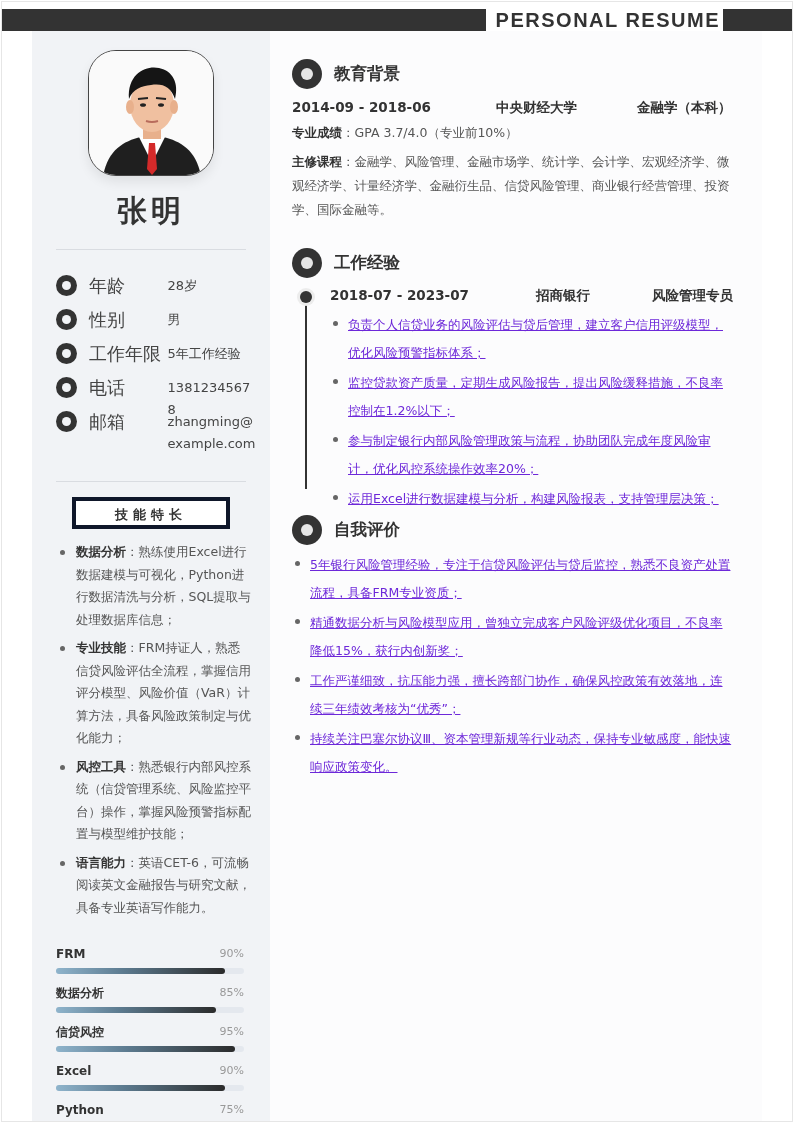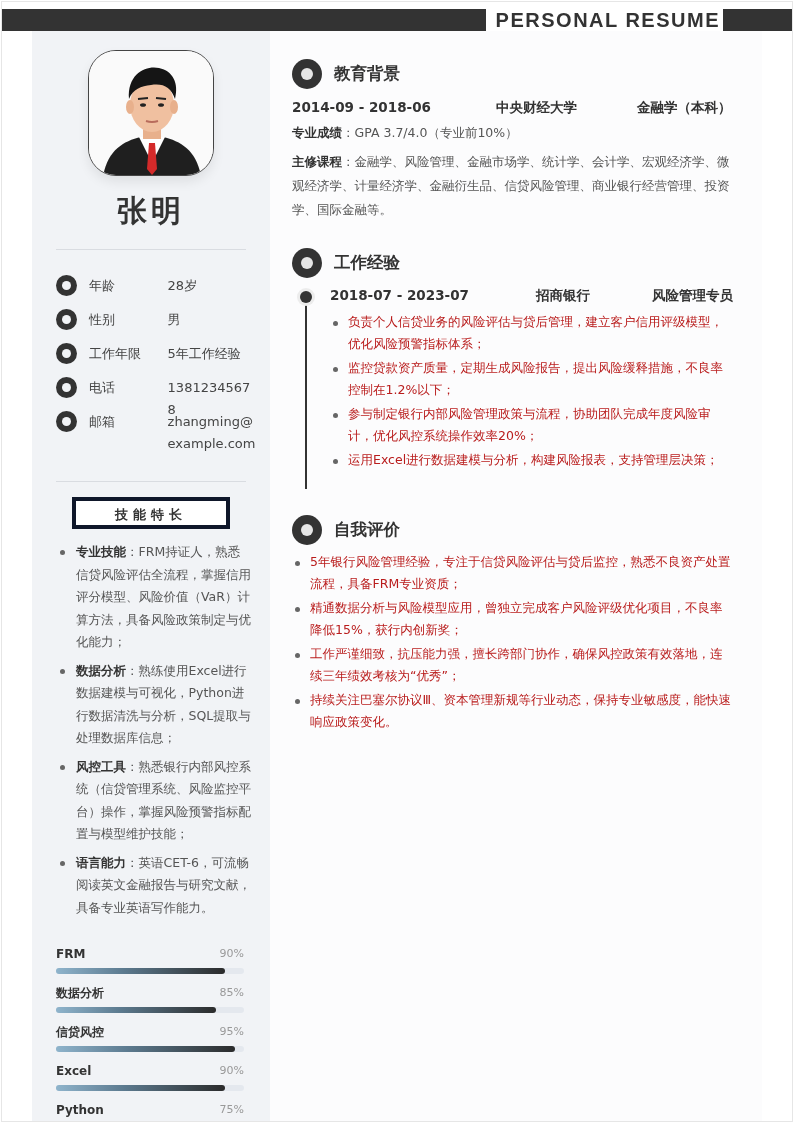--- a/index.html
+++ b/index.html
@@ -17,21 +17,21 @@
     .sidebar { position: absolute; left: 30px; top: 29px; width: 238px; height: 1093px; background: #f1f3f6; }
     .avatar-wrap { position: absolute; left: 56px; top: 19px; width: 126px; height: 126px; border-radius: 28px; border: 1px solid #444; background: #fafafa; overflow: hidden; box-shadow: 0 6px 12px rgba(0,0,0,0.08); }
     .name { position: absolute; left: 0; top: 160px; width: 238px; text-align: center; font-size: 30px; font-weight: bold; color: #333; letter-spacing: 4px; }
     .divider { position: absolute; left: 24px; width: 190px; height: 1px; background: #d9dce1; }
 
     .info-list { position: absolute; left: 24px; top: 244px; width: 200px; }
     .info-row { display: flex; align-items: flex-start; height: 34px; }
     .info-row.email { height: 52px; }
     .ring-icon { width: 21px; height: 21px; border-radius: 50%; background: #333; position: relative; flex-shrink: 0; margin-top: 0px; }
     .ring-icon::after { content: ""; position: absolute; left: 6px; top: 6px; width: 9px; height: 9px; border-radius: 50%; background: #f1f3f6; }
-    .info-label { width: 80px; margin-left: 12px; font-size: 13px; color: #444; line-height: 21px; }
+    .info-label { width: 80px; margin-left: 12px; font-size: 18px; color: #444; line-height: 21px; }
     .info-value { font-size: 13px; color: #444; line-height: 22px; width: 90px; word-break: break-all; }
 
     .skills-btn { position: absolute; left: 40px; top: 466px; width: 158px; height: 32px; border: 4px solid #0f172a; background: #fff; text-align: center; line-height: 28px; font-size: 13px; font-weight: bold; letter-spacing: 5px; color: #333; }
 
     .skill-list { position: absolute; left: 24px; top: 510px; width: 196px; list-style: none; }
     .skill-item { position: relative; padding-left: 20px; font-size: 12.5px; line-height: 22.5px; color: #555; margin-bottom: 6px; }
     .skill-item::before { content: ""; position: absolute; left: 4px; top: 9px; width: 5px; height: 5px; border-radius: 50%; background: #666; }
     .skill-item b { color: #333; font-weight: bold; }
 
     .bars { position: absolute; left: 24px; top: 914px; width: 188px; }
@@ -52,21 +52,21 @@
     .edu-head { position: absolute; left: 22px; top: 68px; width: 440px; height: 20px; font-size: 13.5px; font-weight: bold; color: #333; }
     .edu-head span { position: absolute; top: 0; }
     .line-text { position: absolute; left: 22px; width: 440px; font-size: 12.5px; color: #555; line-height: 24px; }
     .line-text b { color: #333; font-weight: bold; }
 
     .timeline-line { position: absolute; left: 35px; top: 265px; width: 2px; height: 193px; background: #333; }
     .timeline-dot { position: absolute; left: 30px; top: 260px; width: 12px; height: 12px; border-radius: 50%; background: #333; box-shadow: 0 0 0 3px #ececec; }
     .exp-head { position: absolute; left: 60px; top: 256px; width: 410px; height: 20px; font-size: 13.5px; font-weight: bold; color: #333; }
     .exp-head span { position: absolute; top: 0; }
     .exp-list { position: absolute; left: 60px; top: 280px; width: 400px; list-style: none; }
-    .exp-item, .eval-item { position: relative; padding-left: 18px; font-size: 12.5px; line-height: 22px; color: #b91c1c; margin-bottom: 2px; }
+    .exp-item, .eval-item { position: relative; padding-left: 18px; font-size: 12.5px; line-height: 28px; color: #6d28d9; margin-bottom: 2px; text-decoration: underline; }
     .exp-item::before, .eval-item::before { content: ""; position: absolute; left: 3px; top: 10px; width: 5px; height: 5px; border-radius: 50%; background: #666; }
     .eval-list { position: absolute; left: 22px; top: 520px; width: 440px; list-style: none; }
 
     .right-strip { position: absolute; left: 760px; top: 29px; width: 33px; height: 1093px; background: #fff; }
   </style>
 </head>
 <body>
 
 <div class="page">
 
@@ -131,22 +131,22 @@
         <span class="info-label">邮箱</span>
         <span class="info-value">zhangming@example.com</span>
       </div>
     </div>
 
     <div class="divider" style="top:450px;"></div>
 
     <div class="skills-btn">技能特长</div>
 
     <ul class="skill-list">
+      <li class="skill-item"><b>数据分析</b><span>：熟练使用Excel进行数据建模与可视化，Python进行数据清洗与分析，SQL提取与处理数据库信息；</span></li>
       <li class="skill-item"><b>专业技能</b><span>：FRM持证人，熟悉信贷风险评估全流程，掌握信用评分模型、风险价值（VaR）计算方法，具备风险政策制定与优化能力；</span></li>
-      <li class="skill-item"><b>数据分析</b><span>：熟练使用Excel进行数据建模与可视化，Python进行数据清洗与分析，SQL提取与处理数据库信息；</span></li>
       <li class="skill-item"><b>风控工具</b><span>：熟悉银行内部风控系统（信贷管理系统、风险监控平台）操作，掌握风险预警指标配置与模型维护技能；</span></li>
       <li class="skill-item"><b>语言能力</b><span>：英语CET-6，可流畅阅读英文金融报告与研究文献，具备专业英语写作能力。</span></li>
     </ul>
 
     <div class="bars">
       <div class="bar-row">
         <div class="bar-head">
             <span class="bar-name">FRM</span>
             <span class="bar-pct">90%</span>
           </div>

